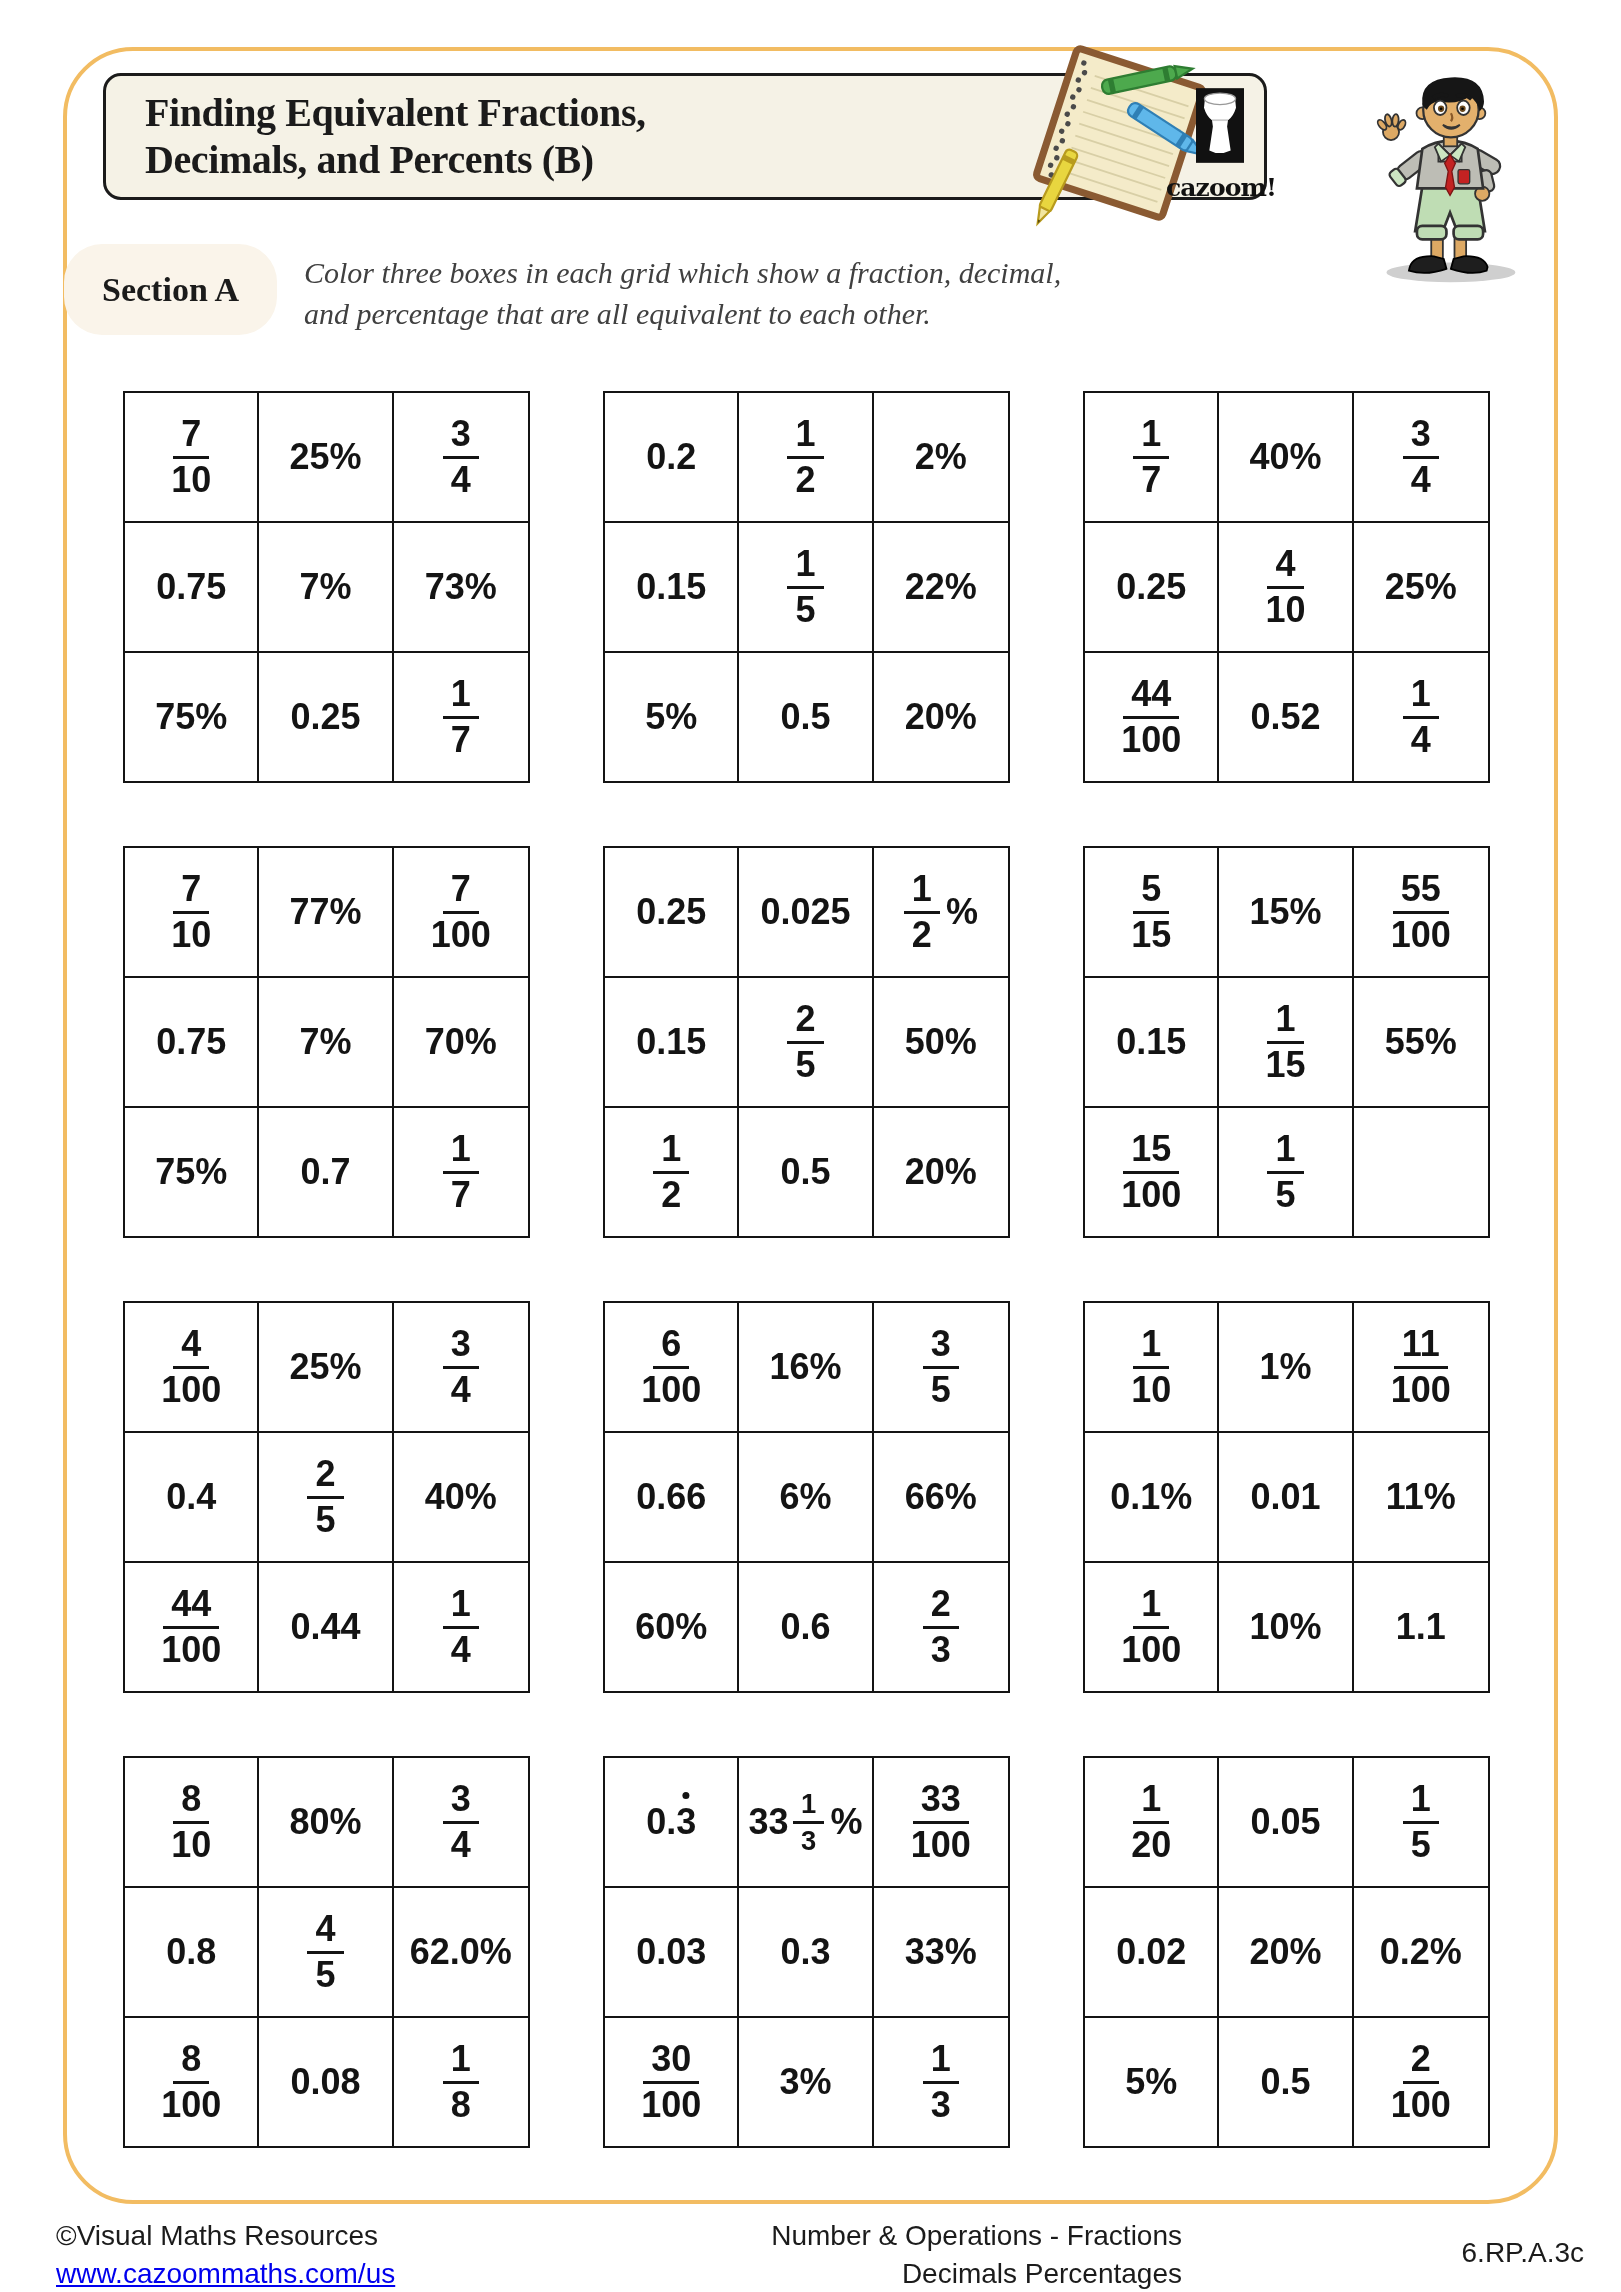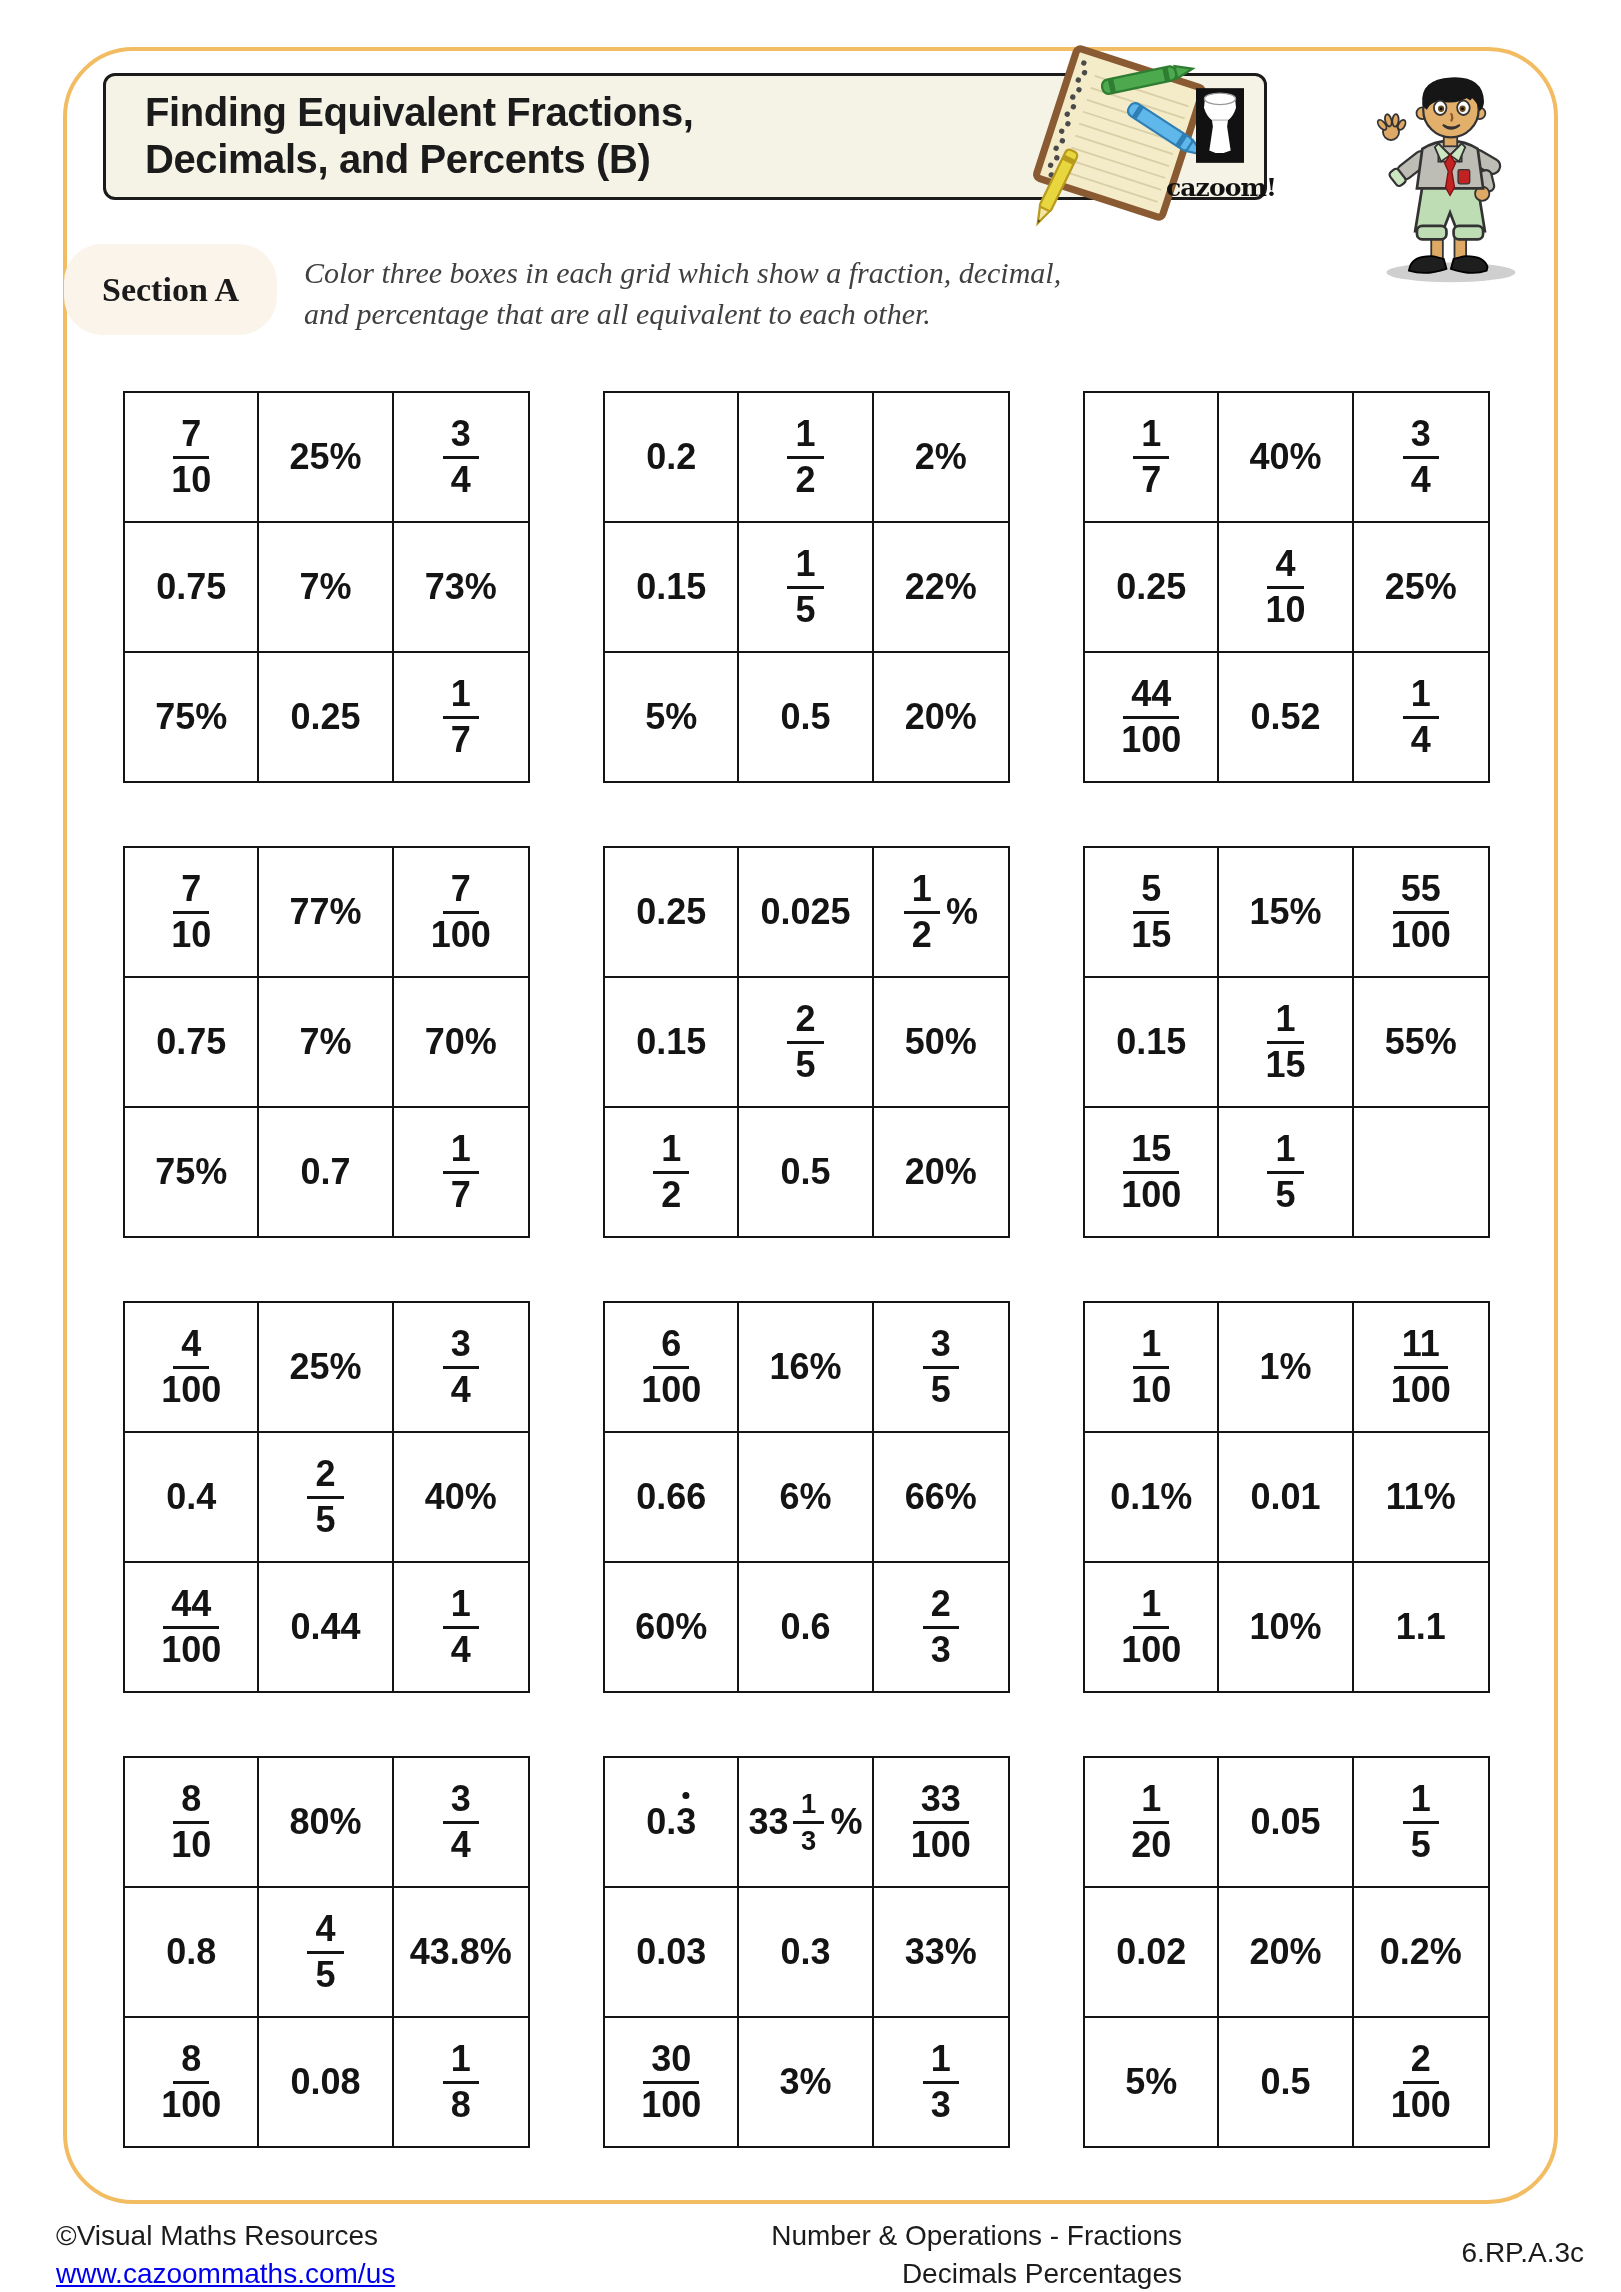--- a/index.html
+++ b/index.html
@@ -8,22 +8,23 @@
     font-family:"Liberation Sans",sans-serif;color:#1b1b1b;overflow:hidden;
   }
   
   .frame{
     position:absolute;left:63px;top:47px;width:1487px;height:2149px;
     border:4.5px solid #F2BC62;border-radius:70px;background:transparent;
   }
   
   .title-box{
     position:absolute;left:103px;top:73px;width:1164px;height:127px;
-    background:#F5F2E6;border:3.6px solid #1b1b1b;border-radius:12px;
+    background:#F5F2E6;border:3.6px solid #1b1b1b;border-radius:18px;
     box-sizing:border-box;
+    font-family:Liberation Serif, serif;
   }
   .title-text{
     position:absolute;left:39px;top:12.5px;
     font-size:40px;font-weight:bold;line-height:1.18;letter-spacing:-0.4px;color:#1b1b1b;
   }
   .notebook-wrap{position:absolute;left:1001px;top:43px;width:224px;height:193px;}
   .logo-wrap{position:absolute;left:1166px;top:88px;width:107px;text-align:center;}
   .logo-drum{display:block;margin:0 auto;}
   .logo-text{
     display:block;margin-top:10px;font-family:"DejaVu Serif",serif;font-weight:bold;
@@ -661,21 +662,21 @@
       </div>
       <div class="cell">
         <span class="fracwrap">
           <span class="frac">
             <span class="fnum">4</span>
             <span class="fden">5</span>
           </span>
         </span>
       </div>
       <div class="cell">
-        <span>43.8%</span>
+        <span>62.0%</span>
       </div>
       <div class="cell">
         <span class="fracwrap">
           <span class="frac">
             <span class="fnum">8</span>
             <span class="fden">100</span>
           </span>
         </span>
       </div>
       <div class="cell">

